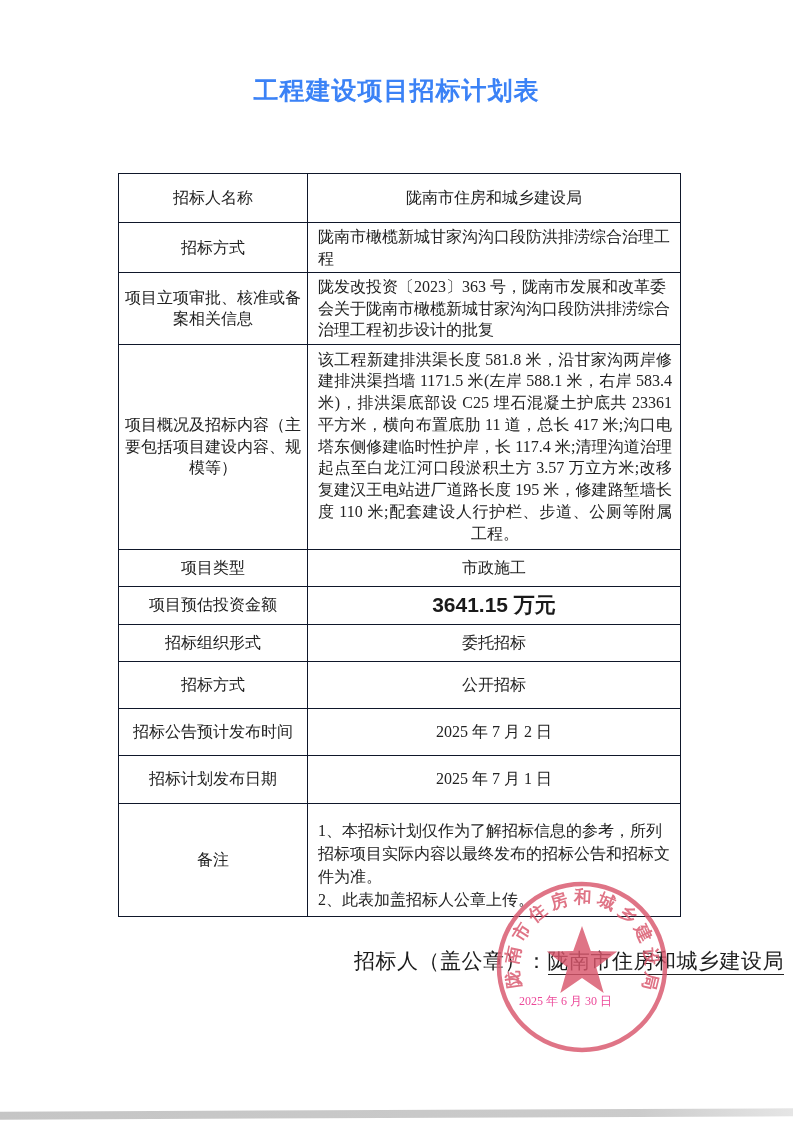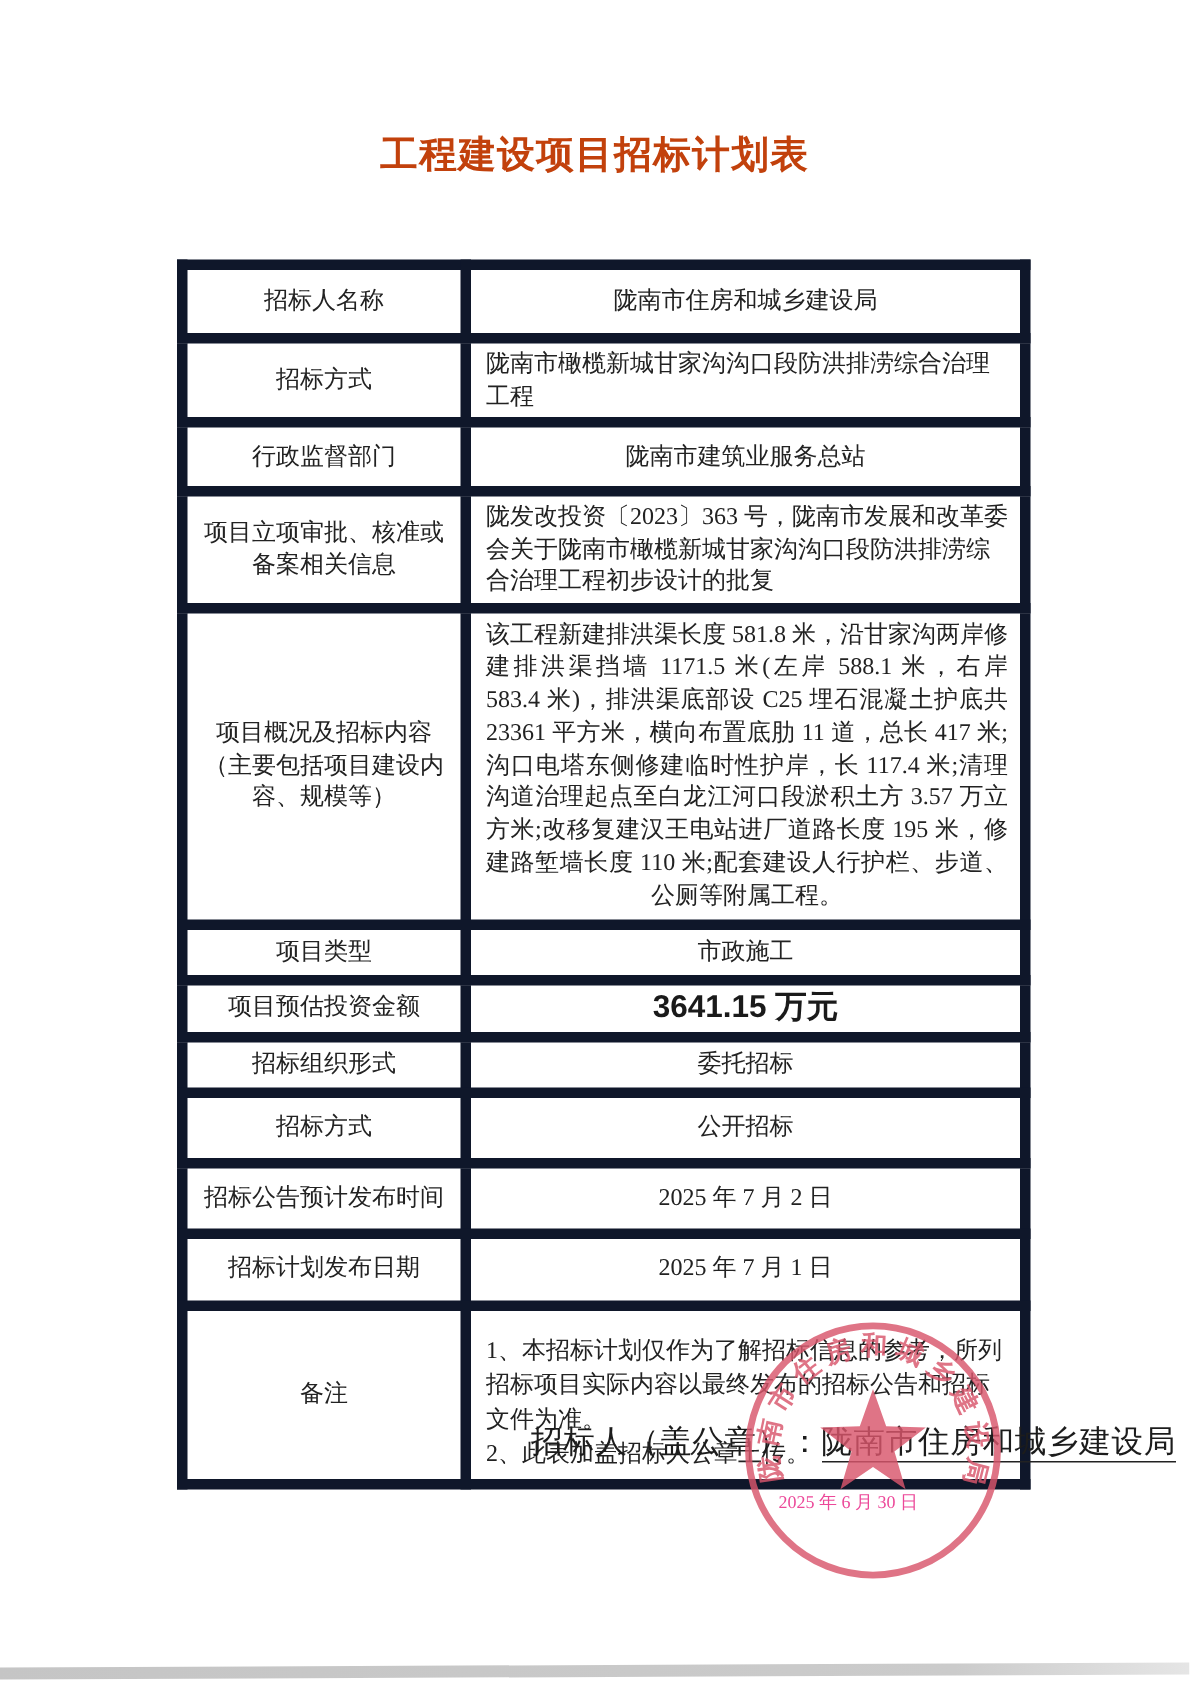--- a/index.html
+++ b/index.html
@@ -5,33 +5,33 @@
   html,body { margin:0; padding:0; background:#ffffff; }
   .page {
     position:relative;
     width:793px; height:1122px;
     background:#ffffff;
     font-family:"Liberation Serif","DejaVu Serif",serif;
     color:#1f1f1f;
     overflow:hidden;
   }
   .title {
-    position:absolute; top:86px; left:0; width:100%;
+    position:absolute; top:74px; left:0; width:100%;
     margin:0; text-align:center;
     font-size:25px; font-weight:700; letter-spacing:1px;
-    color:#c2410c;
+    color:#3b82f6;
   }
   table.plan-table {
     position:absolute; left:118px; top:173px;
     width:562px; border-collapse:collapse; table-layout:fixed;
   }
   col.c1 { width:189px; }
   col.c2 { width:373px; }
   td {
-    border:7px solid #0f172a;
+    border:1px solid #0f172a;
     font-size:16px; line-height:21.5px;
     vertical-align:middle;
     color:#222;
     overflow:hidden;
   }
   td.label { text-align:center; padding:2px 5px; }
   td.val-c { text-align:center; padding:2px 6px; }
   td.val-l { text-align:left; padding:3px 8px 3px 10px; }
   td.val-j { text-align:justify; text-align-last:center; padding:4px 8px 4px 10px; line-height:21.8px; }
   td.remarks { white-space:pre-line; text-align:left; padding:15px 8px 5px 10px; line-height:23px; }
@@ -88,24 +88,20 @@
       </colgroup>
     <tbody>
       <tr class="r0">
         <td class="label">招标人名称</td>
         <td class="val-c">陇南市住房和城乡建设局</td>
       </tr>
       <tr class="r1">
         <td class="label">招标方式</td>
         <td class="val-l">陇南市橄榄新城甘家沟沟口段防洪排涝综合治理工程</td>
       </tr>
-      <tr class="r2">
-        <td class="label">行政监督部门</td>
-        <td class="val-c">陇南市建筑业服务总站</td>
-      </tr>
       <tr class="r3">
         <td class="label">项目立项审批、核准或备案相关信息</td>
         <td class="val-l">陇发改投资〔2023〕363 号，陇南市发展和改革委会关于陇南市橄榄新城甘家沟沟口段防洪排涝综合治理工程初步设计的批复</td>
       </tr>
       <tr class="r4">
         <td class="label">项目概况及招标内容（主要包括项目建设内容、规模等）</td>
         <td class="val-j">该工程新建排洪渠长度 581.8 米，沿甘家沟两岸修建排洪渠挡墙 1171.5 米(左岸 588.1 米，右岸 583.4 米)，排洪渠底部设 C25 埋石混凝土护底共 23361 平方米，横向布置底肋 11 道，总长 417 米;沟口电塔东侧修建临时性护岸，长 117.4 米;清理沟道治理起点至白龙江河口段淤积土方 3.57 万立方米;改移复建汉王电站进厂道路长度 195 米，修建路堑墙长度 110 米;配套建设人行护栏、步道、公厕等附属工程。</td>
       </tr>
       <tr class="r5">
         <td class="label">项目类型</td>

